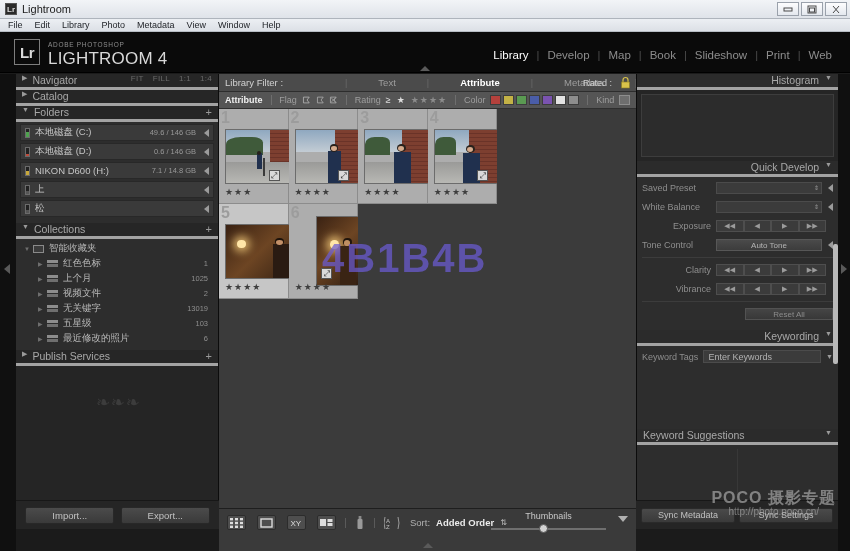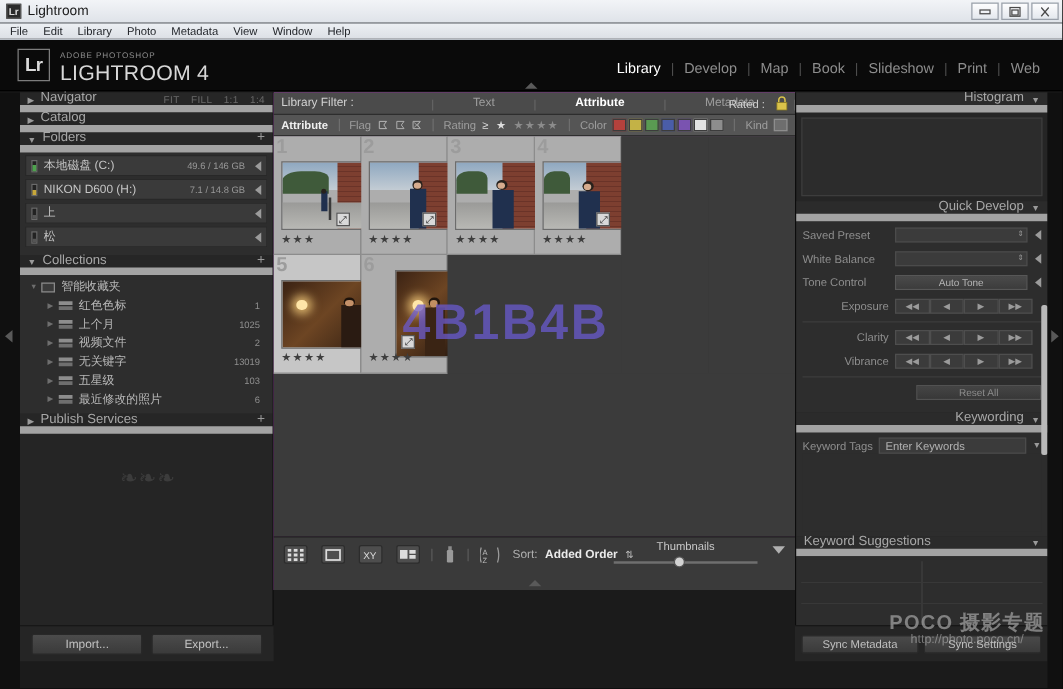--- a/index.html
+++ b/index.html
@@ -96,28 +96,28 @@
   .rightgutter .tri {
     position: absolute; left: 3px; top: 190px; width: 0; height: 0;
     border-top: 5px solid transparent; border-bottom: 5px solid transparent;
     border-left: 6px solid #595959;
   }
   .rightpanel {
     position: absolute; right: 12px; top: 74px; width: 202px; height: 434px;
     background: #252525; border-left: 1px solid #0c0c0c;
   }
   .center {
-    position: absolute; left: 219px; top: 74px; right: 214px; height: 398px;
-    background: #d946ef;
+    position: absolute; left: 219px; top: 74px; right: 214px; height: 477px;
+    background: #0369a1;
   }
 
   
   .phead {
-    height: 16px; background: #262626; border-bottom: 6px solid #a3a3a3;
-    display: flex; align-items: flex-end; padding: 0 6px;
+    height: 16px; background: #262626; border-bottom: 3px solid #a3a3a3;
+    display: flex; align-items: flex-start; padding: 0 6px;
     font-size: 10.5px; color: #a8a8a8; position: relative;
   }
   .phead.right { justify-content: flex-end; background: #2b2b2b; height: 16px; }
   .phead .arr { margin-right: 5px; font-size: 7px; color: #9a9a9a; }
   .phead .plus { position: absolute; right: 6px; color: #9a9a9a; font-size: 11px; }
   .phead .caret { margin-left: 6px; font-size: 7px; color: #9a9a9a; }
   .phead .nav-opts {
     position: absolute; right: 6px; display: flex; gap: 9px;
     font-size: 8px; color: #6a6a6a; letter-spacing: 0.3px;
   }
@@ -338,21 +338,21 @@
     display: flex; align-items: center; justify-content: center;
   }
   .stepper { display: flex; width: 110px; height: 12px; }
   .stepper div {
     flex: 1; border: 1px solid #4e4e4e; background: #3b3b3b;
     font-size: 7px; color: #9b9b9b;
     display: flex; align-items: center; justify-content: center;
   }
   .hr-line { height: 1px; background: #3c3c3c; margin: 4px 0; }
   .btn-reset {
-    width: 100px; height: 12px; margin-left: auto;
+    width: 88px; height: 12px; margin-left: auto;
     background: linear-gradient(#454545,#383838); border: 1px solid #525252;
     font-size: 8px; color: #8c8c8c;
     display: flex; align-items: center; justify-content: center;
   }
   .kw-body { background: #2d2d2d; padding: 4px 5px; }
   .kw-row { display: flex; align-items: center; font-size: 9px; color: #8e8e8e; gap: 5px; }
   .kw-input {
     flex: 1; height: 13px; background: #3b3b3b; border: 1px solid #4b4b4b;
     font-size: 9px; color: #b2b2b2; padding-left: 4px; line-height: 13px;
     position: relative;
@@ -486,20 +486,28 @@
       <span>Folders</span>
       <span class="plus">+</span>
     </div>
     <div class="fold-body">
       <div class="foldrow">
         <span class="volbar">
             <i style="height:62%;background:#4ea24e"></i>
           </span>
         <span>本地磁盘 (C:)</span>
         <span class="sz">49.6 / 146 GB</span>
+        <span class="tri"></span>
+      </div>
+      <div class="foldrow">
+        <span class="volbar">
+            <i style="height:20%;background:#c04a3a"></i>
+          </span>
+        <span>本地磁盘 (D:)</span>
+        <span class="sz">0.6 / 146 GB</span>
         <span class="tri"></span>
       </div>
       <div class="foldrow">
         <span class="volbar">
             <i style="height:50%;background:#c8a83a"></i>
           </span>
         <span>NIKON D600 (H:)</span>
         <span class="sz">7.1 / 14.8 GB</span>
         <span class="tri"></span>
       </div>
@@ -833,32 +841,32 @@
         <span class="tri"></span>
       </div>
       <div class="qdrow">
         <span class="lab">White Balance</span>
         <span class="combo">
             <span class="cc">⇕</span>
           </span>
         <span class="tri"></span>
       </div>
       <div class="qdrow">
-        <span class="lab">Tone Control</span>
-        <span class="btn-auto">Auto Tone</span>
-        <span class="tri"></span>
-      </div>
-      <div class="qdrow">
         <span class="lab r">Exposure</span>
         <span class="stepper">
           <div>◀◀</div>
           <div>◀</div>
           <div>▶</div>
           <div>▶▶</div>
         </span>
+      </div>
+      <div class="qdrow">
+        <span class="lab">Tone Control</span>
+        <span class="btn-auto">Auto Tone</span>
+        <span class="tri"></span>
       </div>
       <div class="hr-line"></div>
       <div class="qdrow">
         <span class="lab r">Clarity</span>
         <span class="stepper">
           <div>◀◀</div>
           <div>◀</div>
           <div>▶</div>
           <div>▶▶</div>
         </span>

